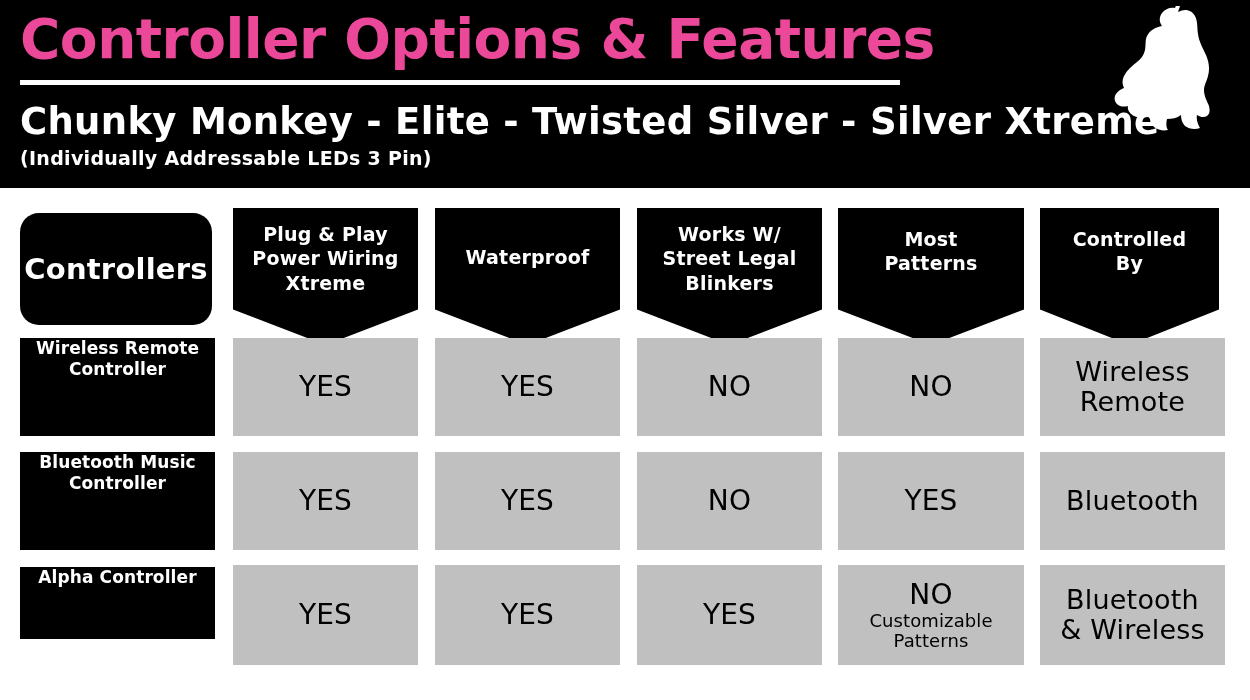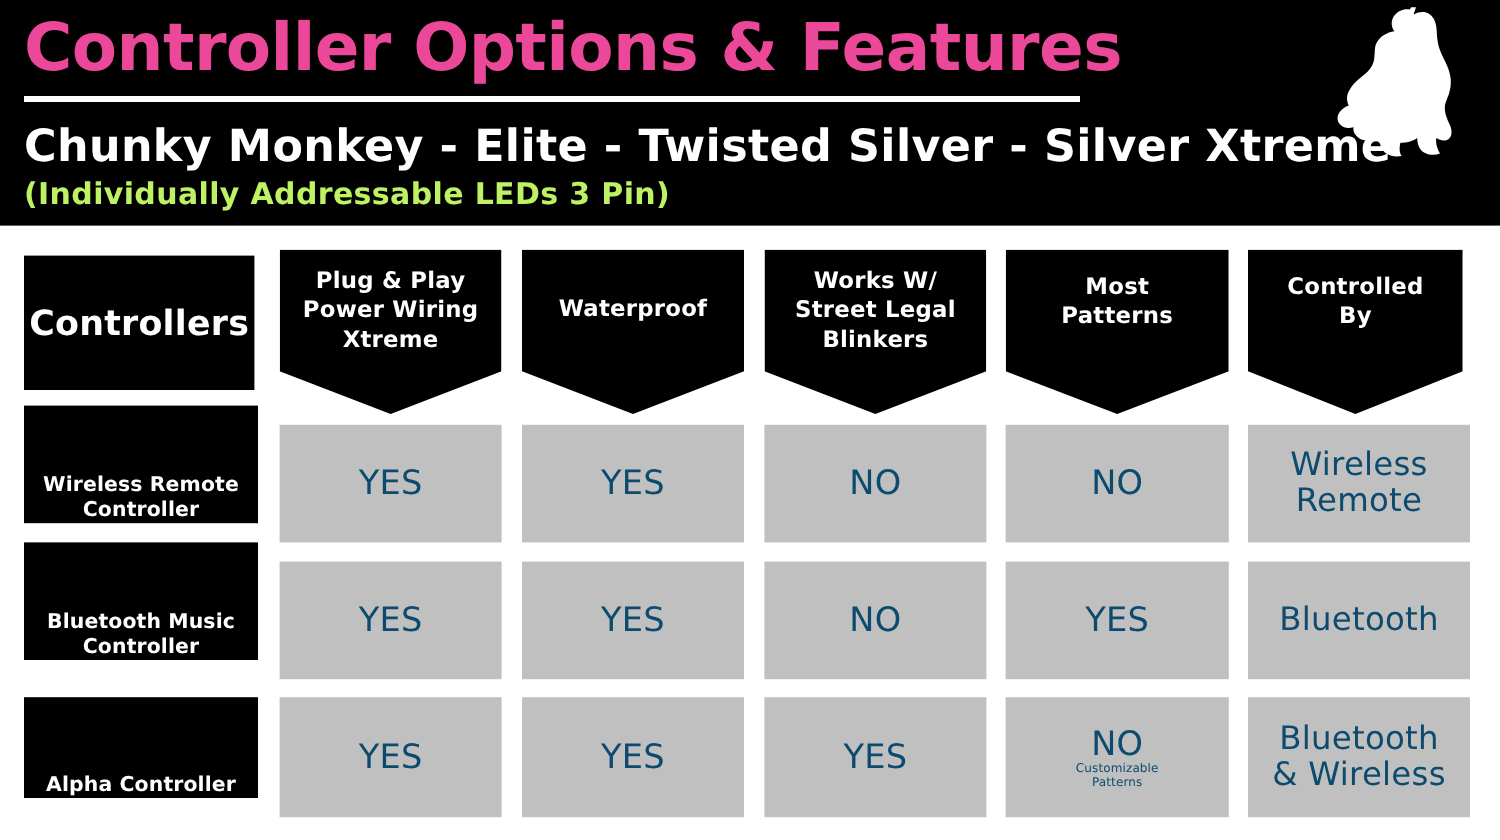--- a/index.html
+++ b/index.html
@@ -34,22 +34,22 @@
   .subtitle {
     position: absolute; left: 20px; top: 100px;
     color: #ffffff;
     font-size: 37px;
     font-weight: bold;
     letter-spacing: 0.3px;
     white-space: nowrap;
   }
   .subnote {
     position: absolute; left: 20px; top: 147px;
-    color: #bef264;
-    font-size: 25px;
+    color: #ffffff;
+    font-size: 19px;
     font-weight: bold;
     letter-spacing: 0.3px;
     white-space: nowrap;
   }
   .logo {
     position: absolute; right: 18px; top: 6px;
     width: 120px; height: 140px;
   }
   .logo svg { width: 100%; height: 100%; display: block; }
 
@@ -79,42 +79,41 @@
     padding-top: 14px;
     clip-path: polygon(0 0, 100% 0, 100% 74%, 50% 100%, 0 74%);
   }
   .col-head.two-line { padding-top: 19px; }
   .col-head.one-line { padding-top: 37px; }
 
   
   .row-head {
     background: #000000;
     color: #ffffff;
-    display: flex; align-items: flex-end; justify-content: center;
+    display: flex; align-items: flex-start; justify-content: center;
     text-align: center;
     font-size: 17px; font-weight: bold; line-height: 1.25;
     letter-spacing: 0.1px;
     padding: 0 6px;
   }
 
   
   .val {
     background: #c0c0c0;
-    color: #0c4a6e;
+    color: #000000;
     display: flex; flex-direction: column;
     align-items: center; justify-content: center;
     text-align: center;
     font-size: 28px;
     line-height: 1.12;
     letter-spacing: 0.2px;
-    margin-top: 16px;
   }
   .val.small { font-size: 27px; }
   .val .sub {
-    font-size: 10px;
+    font-size: 18px;
     line-height: 1.12;
     letter-spacing: 0.1px;
   }
   .val .main-line { display: block; }
 </style>
 </head>
 <body>
 
 <div id="page">
 
@@ -133,21 +132,21 @@
           c-4 1 -8 1 -11 -2 c-3 -3 -3 -7 -1 -10 c2 -3 5 -5 8 -6 c-2 -4 -2 -8 0 -12
           c3 -6 8 -10 13 -14 c4 -3 7 -7 8 -12 c1 -5 0 -10 2 -14 c3 -6 9 -9 15 -10
           c-3 -4 -3 -9 0 -13 c3 -4 8 -6 13 -5 c2 -5 4 -11 9 -14 z"></path>
         <ellipse cx="56" cy="42" rx="13" ry="12" fill="#000000" opacity="0"></ellipse>
       </svg>
     </div>
   </div>
 
   <div class="grid">
 
-    <div class="cell corner-head" style="left:20px; top:25px; width:192px; height:112px;">Controllers</div>
+    <div class="cell corner-head" style="left:20px; top:25px; width:192px; height:112px;border-radius:19px;">Controllers</div>
 
     <div class="cell col-head" style="left:233px; top:20px; width:185px; height:137px;">
       <div>
         <span>Plug &amp; Play</span><br>
         <span>Power Wiring</span><br>
         <span>Xtreme</span>
       </div>
     </div>
 
     <div class="cell col-head one-line" style="left:435px; top:20px; width:185px; height:137px;">
@@ -216,21 +215,21 @@
     <div class="cell val" style="left:637px; top:264px; width:185px; height:98px;">
       <span class="main-line">NO</span>
     </div>
     <div class="cell val" style="left:838px; top:264px; width:186px; height:98px;">
       <span class="main-line">YES</span>
     </div>
     <div class="cell val small" style="left:1040px; top:264px; width:185px; height:98px;">
       <span class="main-line">Bluetooth</span>
     </div>
 
-    <div class="cell row-head" style="left:20px; top:393px; width:195px; height:84px;">
+    <div class="cell row-head" style="left:20px; top:379px; width:195px; height:72px;">
       <div>
         <span>Alpha Controller</span>
       </div>
     </div>
     <div class="cell val" style="left:233px; top:377px; width:185px; height:100px;">
       <span class="main-line">YES</span>
     </div>
     <div class="cell val" style="left:435px; top:377px; width:185px; height:100px;">
       <span class="main-line">YES</span>
     </div>

